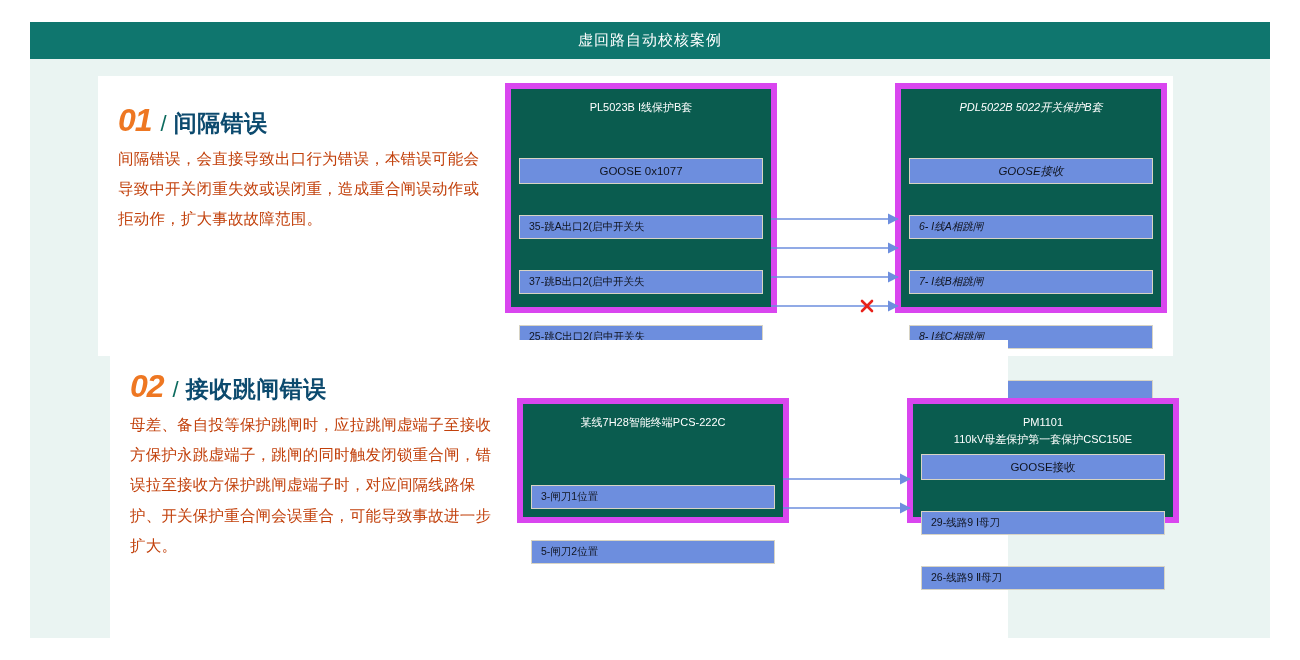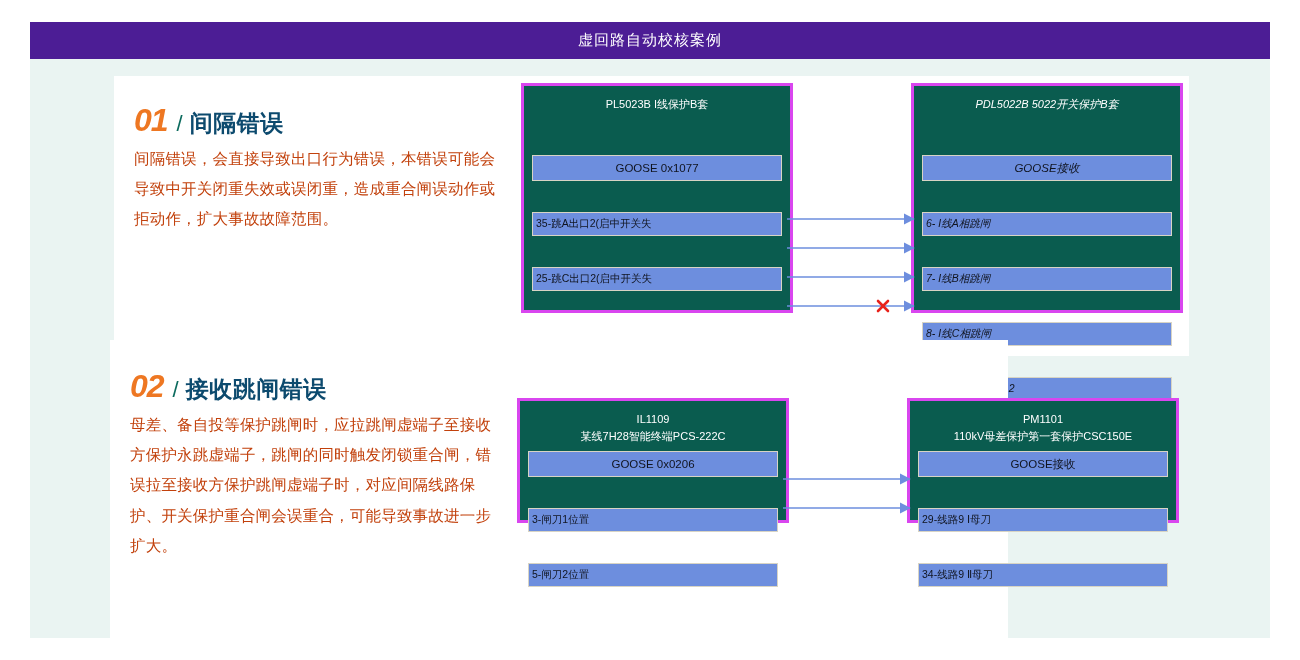--- a/index.html
+++ b/index.html
@@ -19,35 +19,35 @@
     position:absolute;
     left:30px;top:22px;
     width:1240px;height:616px;
     background:#eaf4f2;
   }
   
   .title-bar{
     position:absolute;
     left:30px;top:22px;
     width:1240px;height:37px;
-    background:#4c1d95;
+    background:#0f766e;
     display:flex;align-items:center;justify-content:center;text-align:center;
   }
   .title-bar .title-text{
     color:#ffffff;
     font-size:15px;
     letter-spacing:1px;
     font-weight:400;
   }
   
   .card{
     position:absolute;
     background:#ffffff;
   }
-  #card-1{ left:114px; top:76px; width:1075px; height:280px; }
+  #card-1{ left:98px; top:76px; width:1075px; height:280px; }
   #card-2{ left:110px; top:340px; width:898px; height:298px; }
 
   
   .text-col{ position:absolute; left:20px; top:0; width:400px; }
 
   .sec-heading{
     display:flex;align-items:baseline;
     margin:0 0 8px 0;
     white-space:nowrap;
   }
@@ -79,21 +79,21 @@
     line-height:1.95;
     letter-spacing:0.2px;
     width:370px;
     text-align:left;
   }
 
   
   .panel{
     position:absolute;
     background:#0a5c4f;
-    border:3px solid #d946ef;
+    border:6px solid #d946ef;
     box-sizing:border-box;
   }
   .panel-title{
     color:#ffffff;
     font-size:11px;
     text-align:center;
     padding-top:10px;
     line-height:1.55;
     font-weight:400;
   }
@@ -113,21 +113,21 @@
     align-items:center;
   }
   .row.head{
     justify-content:center;
     height:26px;
     font-size:11.5px;
     margin-bottom:6px;
   }
   .row.body{
     justify-content:flex-start;
-    padding-left:3px;
+    padding-left:9px;
     margin-top:31px;
   }
 
   
   .connectors{
     position:absolute;
     left:0;top:0;
     width:1075px;height:298px;
     pointer-events:none;
   }
@@ -154,20 +154,21 @@
       <div class="sec-body">间隔错误，会直接导致出口行为错误，本错误可能会导致中开关闭重失效或误闭重，造成重合闸误动作或拒动作，扩大事故故障范围。</div>
     </div>
 
     <div class="panel" id="p1-left" style="left:407px;top:7px;width:272px;height:230px;">
       <div class="panel-title">
         <div>PL5023B I线保护B套</div>
       </div>
       <div class="rows" style="top:69px;">
         <div class="row head">GOOSE 0x1077</div>
         <div class="row body">35-跳A出口2(启中开关失</div>
+        <div class="row body">37-跳B出口2(启中开关失</div>
         <div class="row body">25-跳C出口2(启中开关失</div>
       </div>
     </div>
 
     <div class="panel" id="p1-right" style="left:797px;top:7px;width:272px;height:230px;font-style:italic;">
       <div class="panel-title">
         <div>PDL5022B 5022开关保护B套</div>
       </div>
       <div class="rows" style="top:69px;">
         <div class="row head">GOOSE接收</div>
@@ -203,39 +204,37 @@
       <div class="sec-heading">
         <span class="sec-num">02</span>
         <span class="sec-slash">/</span>
         <span class="sec-title">接收跳闸错误</span>
       </div>
       <div class="sec-body">母差、备自投等保护跳闸时，应拉跳闸虚端子至接收方保护永跳虚端子，跳闸的同时触发闭锁重合闸，错误拉至接收方保护跳闸虚端子时，对应间隔线路保护、开关保护重合闸会误重合，可能导致事故进一步扩大。</div>
     </div>
 
     <div class="panel" id="p2-left" style="left:407px;top:58px;width:272px;height:125px;">
       <div class="panel-title">
-        <div>IL1109</div>
         <div>某线7H28智能终端PCS-222C</div>
       </div>
       <div class="rows" style="top:50px;">
-        <div class="row head">GOOSE 0x0206</div>
         <div class="row body">3-闸刀1位置</div>
         <div class="row body">5-闸刀2位置</div>
       </div>
     </div>
 
     <div class="panel" id="p2-right" style="left:797px;top:58px;width:272px;height:125px;">
       <div class="panel-title">
         <div>PM1101</div>
         <div>110kV母差保护第一套保护CSC150E</div>
       </div>
       <div class="rows" style="top:50px;">
         <div class="row head">GOOSE接收</div>
         <div class="row body">29-线路9 Ⅰ母刀</div>
-        <div class="row body">34-线路9 Ⅱ母刀</div>
+        <div class="row body">26-线路9 Ⅱ母刀</div>
       </div>
     </div>
 
     <svg class="connectors" viewBox="0 0 1075 298">
       <defs>
         <marker id="ah2" markerWidth="7" markerHeight="7" refX="6.5" refY="3.5" orient="auto">
           <path d="M0,0 L7,3.5 L0,7 z" fill="#6d8ede"></path>
         </marker>
       </defs>
       <g stroke="#6d8ede" stroke-width="1.6" fill="none" marker-end="url(#ah2)">

